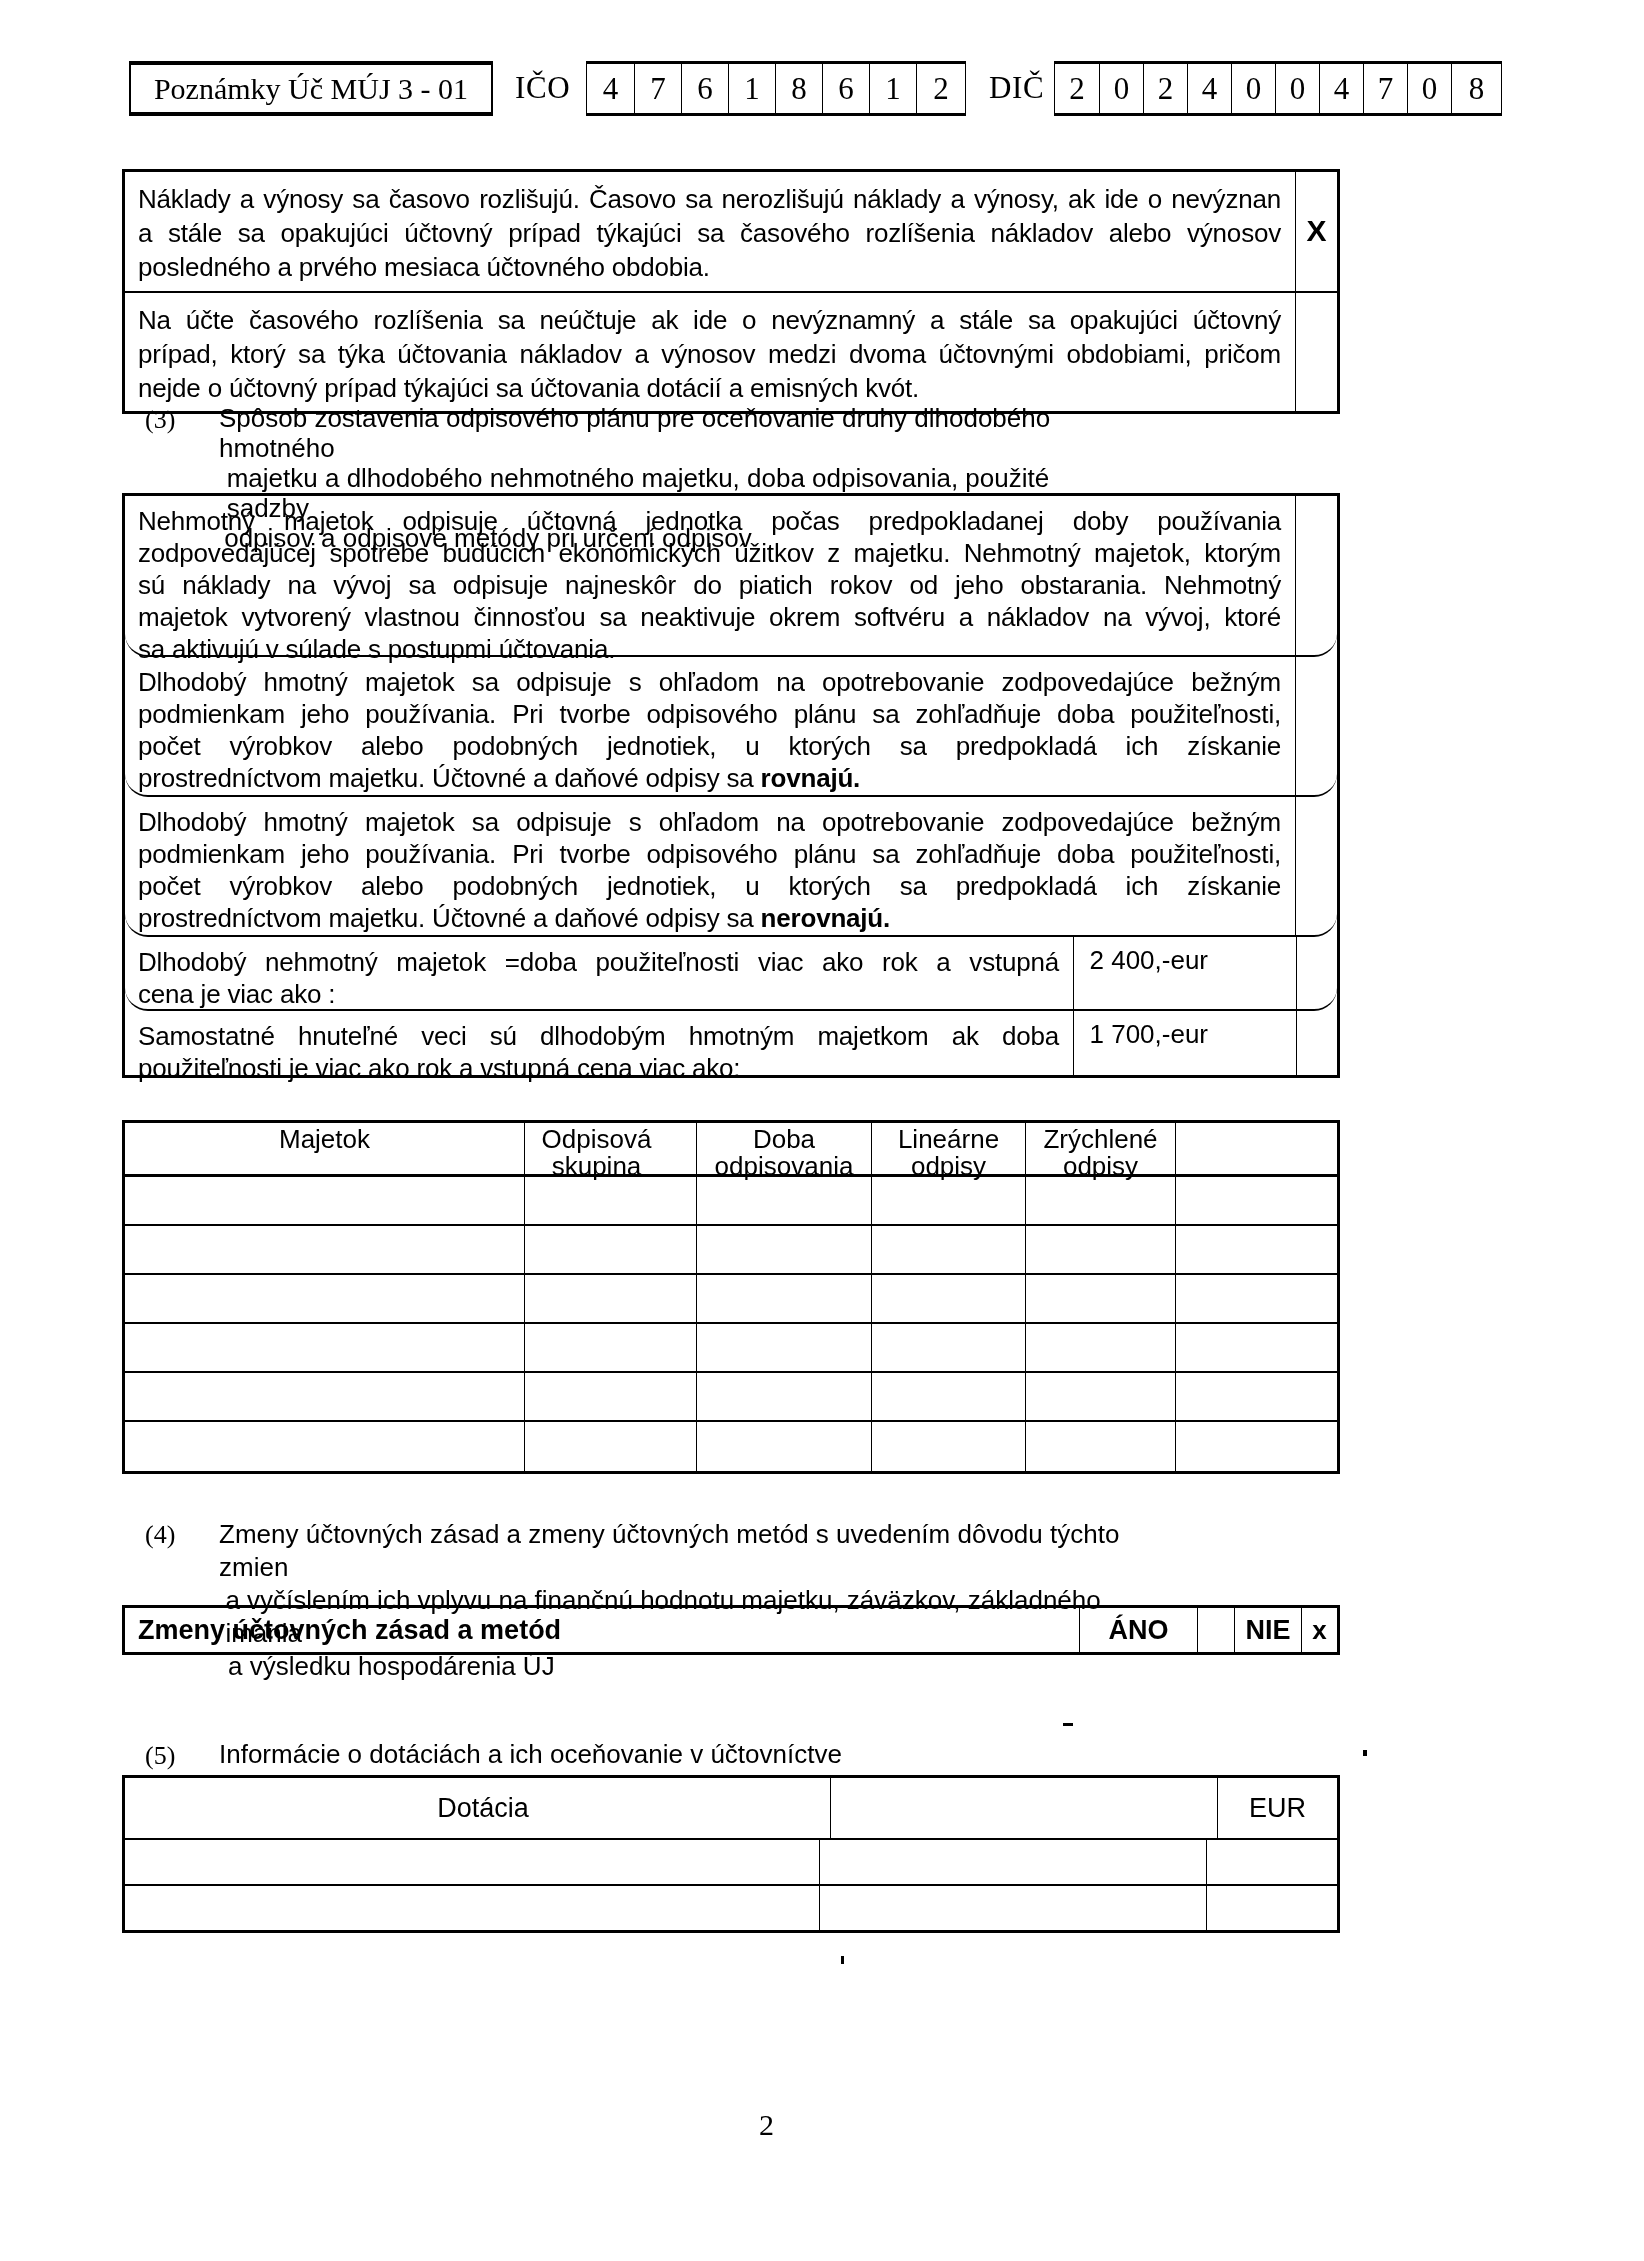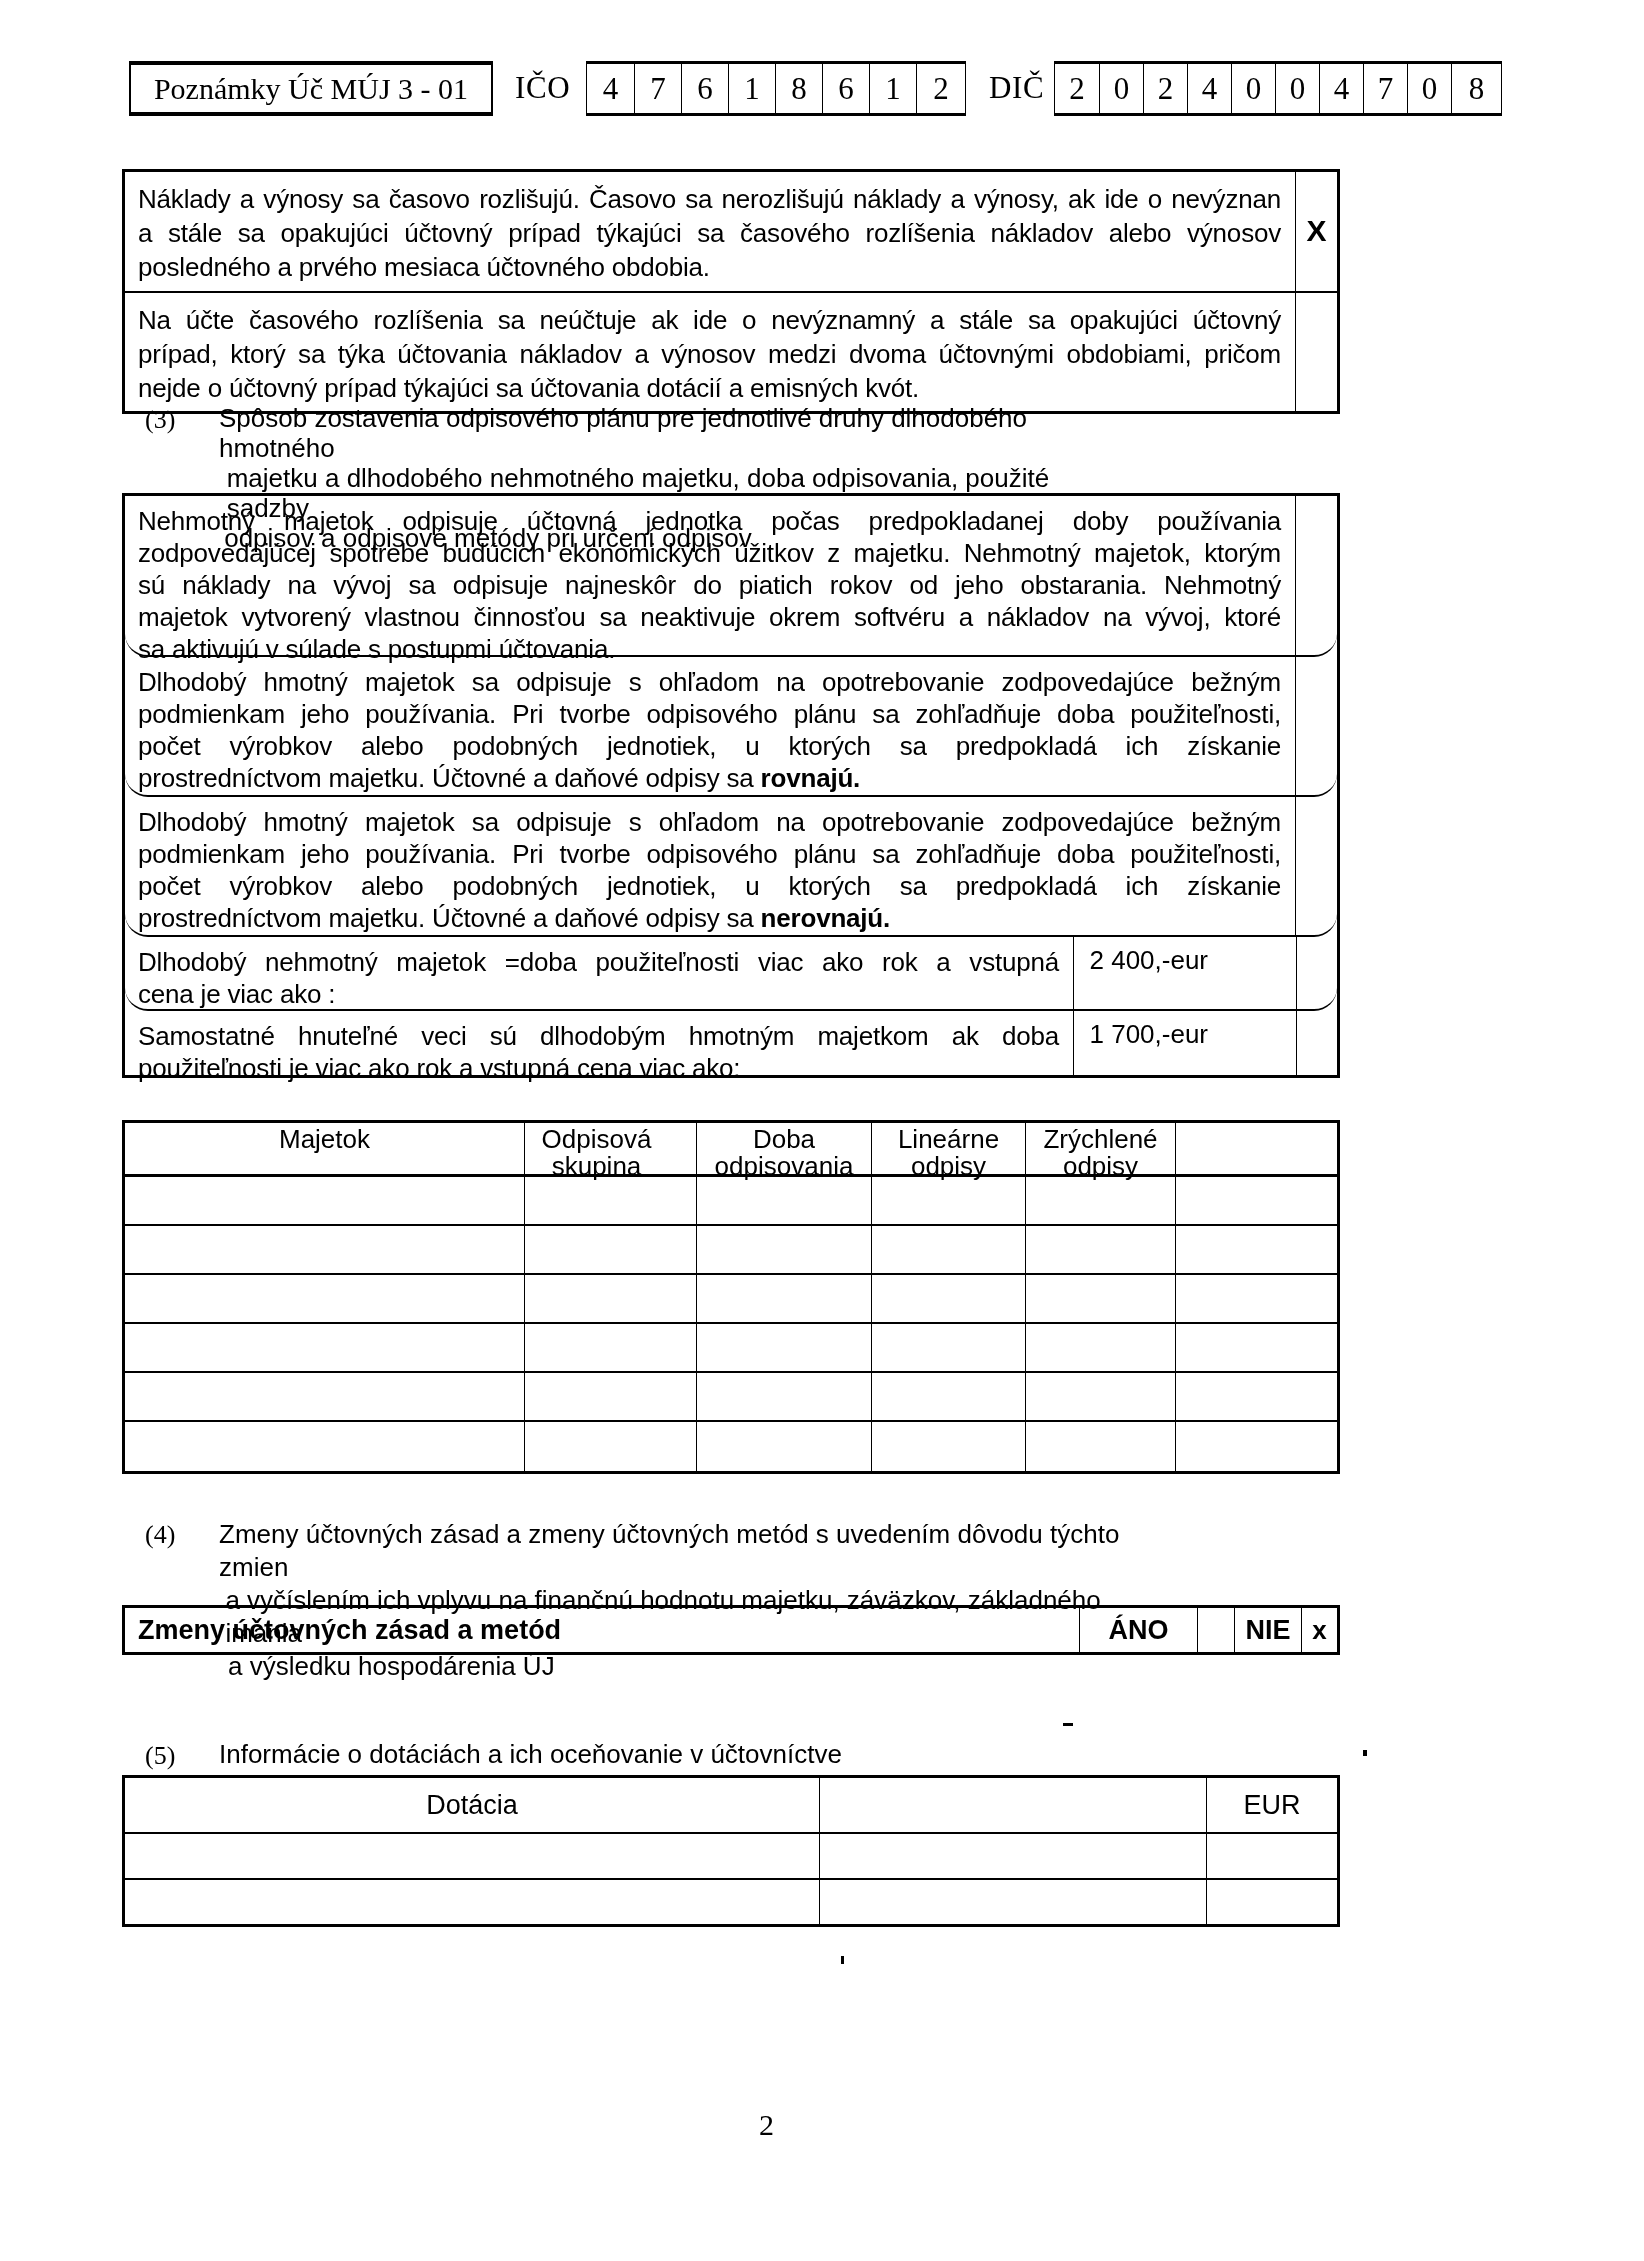--- a/index.html
+++ b/index.html
@@ -81,21 +81,21 @@
              font-size:27px; font-weight:bold; }
   .z-cell { border-left:1.9px solid #000; display:flex; align-items:center;
             justify-content:center; font-size:27px; }
   .z-yes { width:118px; font-weight:bold; }
   .z-gap { width:37px; }
   .z-no  { width:67px; font-weight:bold; }
   .z-x   { width:36px; font-weight:bold; font-size:26px; }
   
   .dottbl { position:absolute; left:122px; top:1775px; width:1218px; border:3.2px solid #000; }
   .dot-row { display:flex; }
-  .dot-header { height:54px; }
+  .dot-header { height:60px;margin-left:11px; }
   .dot-body { height:46px; border-top:2.6px solid #000; }
   .oc { border-left:1.3px solid #000; display:flex; align-items:center; justify-content:center;
         font-size:27px; }
   .oc:first-child { border-left:none; }
   .oc1 { width:694px; } .oc2 { width:387px; } .oc3 { flex:1; }
   
   .pagenum { position:absolute; left:747px; top:2108px; width:39px; text-align:center;
              font-family:"Liberation Serif", serif; font-size:30px; }
   .art { position:absolute; background:#000; }
   .bold { font-weight:bold; }
@@ -153,21 +153,21 @@
         <div class="bodytxt ll">nejde o účtovný prípad týkajúci sa účtovania dotácií a emisných kvót.</div>
       </div>
       <div class="cb-cell">
         <span></span>
       </div>
     </div>
   </div>
 
   <span class="num" style="left:145px; top:405px;">(3)</span>
   <div class="heading-lines" style="left:219px; top:403px; width:902px;">
-    <div>Spôsob zostavenia odpisového plánu pre jednotlivé druhy dlhodobého hmotného</div>
+    <div>Spôsob zostavenia odpisového plánu pre oceňovanie druhy dlhodobého hmotného</div>
     <div style="padding-left:7.7px;">majetku a dlhodobého nehmotného majetku, doba odpisovania, použité sadzby</div>
     <div style="padding-left:5.2px;">odpisov a odpisové metódy pri určení odpisov</div>
   </div>
 
   <div class="s3tbl">
 
     <div class="s3sec" style="height:161px;">
       <div class="s3txt">
         <div class="bodytxt jl">Nehmotný majetok odpisuje účtovná jednotka počas predpokladanej doby používania</div>
         <div class="bodytxt jl">zodpovedajúcej spotrebe budúcich ekonomických úžitkov z majetku. Nehmotný majetok, ktorým</div>

